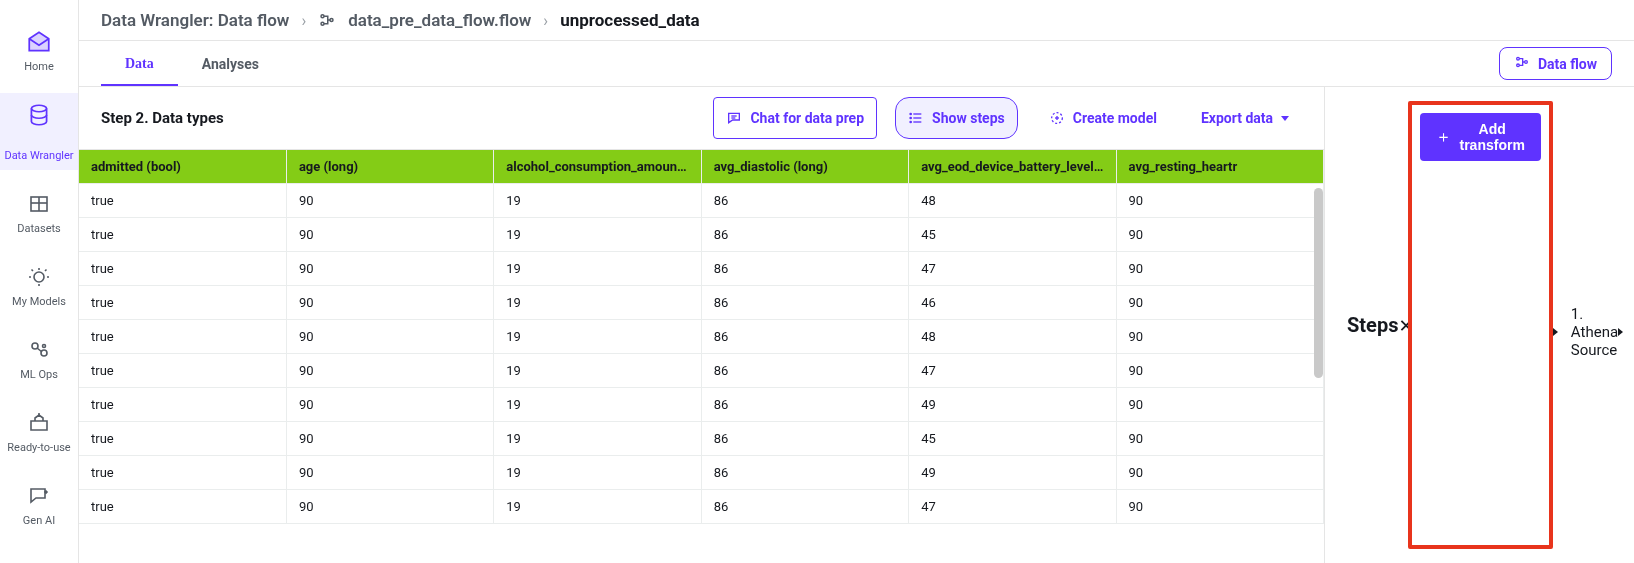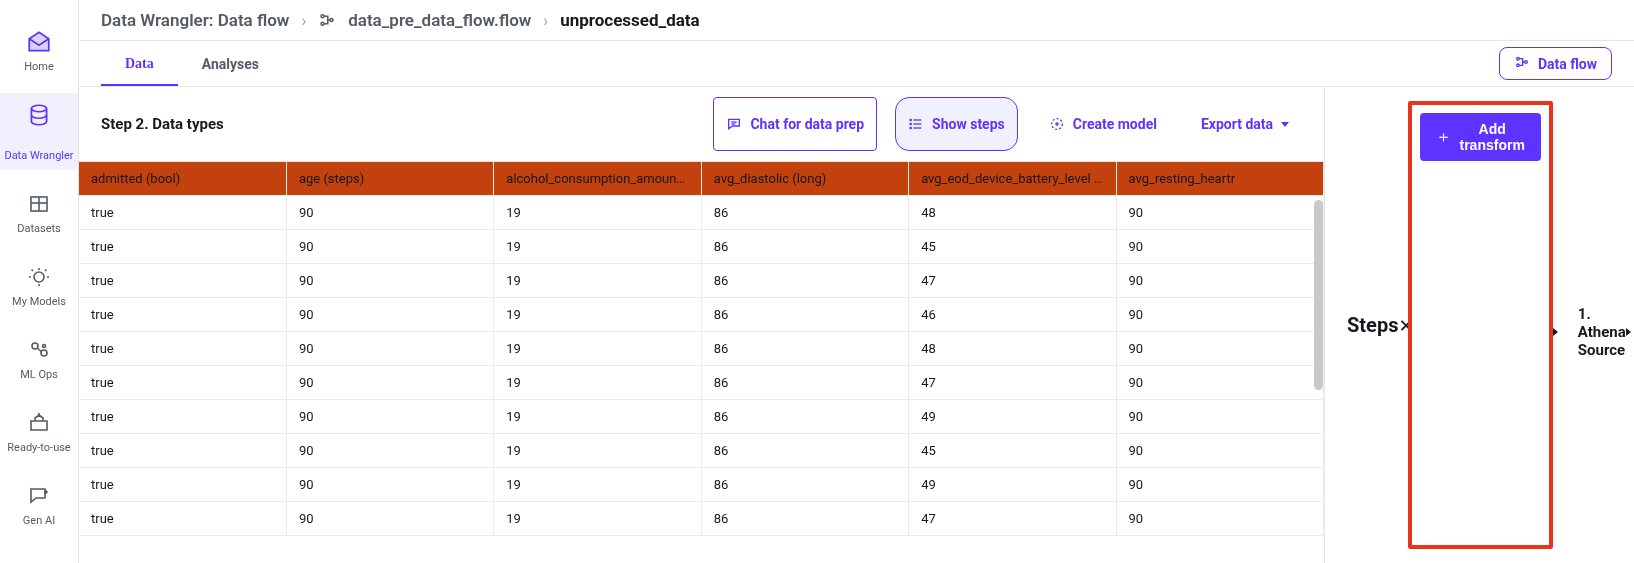--- a/index.html
+++ b/index.html
@@ -89,43 +89,43 @@
   
   .content-row { display:flex; flex:1; min-height:0; }
   .content-left { flex:1; display:flex; flex-direction:column; min-width:0; }
   .toolbar {
     display:flex; align-items:center; padding:10px 22px; gap:18px;
   }
   .step-title { font-size:15px; font-weight:700; }
   .toolbar-spacer { flex:1; }
   .btn {
     display:flex; align-items:center; gap:8px;
-    padding:18px 12px; border-radius:4px; font-size:14px; font-weight:700;
+    padding:12px 12px; border-radius:4px; font-size:14px; font-weight:700;
     cursor:pointer; border:1px solid transparent; background:#fff;
   }
   .btn-outline { border-color:#5f33ff; color:#5f33ff; }
   .btn-outline-active { border-color:#5f33ff; color:#5f33ff; background:#f1f0ff;border-radius:14px;}
   .btn-link { color:#5f33ff; }
   .btn svg { stroke: currentColor; fill:none; }
   .caret-down { width:0;height:0;border-left:4px solid transparent;border-right:4px solid transparent;border-top:5px solid #5f33ff; }
 
   
   .table-wrap { flex:1; overflow:auto; border-top:1px solid #e5e5e5; position:relative;}
   table { border-collapse:collapse; width:100%; table-layout:fixed; }
   th, td {
     border-right:1px solid #eaeded;
     border-bottom:1px solid #eaeded;
     padding:9px 12px;
     text-align:left;
     font-size:13px;
     white-space:nowrap; overflow:hidden; text-overflow:ellipsis;
   }
   th {
-    background:#c2410c;
-    font-weight:400;
+    background:#84cc16;
+    font-weight:700;
     color:#16191f;
   }
   td { color:#16191f; }
   .table-scrollbar {
     position:absolute; right:1px; top:38px; width:9px; height:190px;
     background:#c9c9c9; border-radius:5px;
   }
 
   
   .steps-panel {
@@ -143,22 +143,22 @@
     border-radius:2px;
     margin-bottom:14px;
   }
   .add-transform-btn {
     display:flex; align-items:center; gap:8px;
     background:#5f33ff; color:#fff;
     padding:8px 16px; border-radius:4px; font-weight:700; font-size:14px;
     cursor:pointer; border:none;
   }
   .step-item {
-    display:flex; align-items:center; gap:20px;
-    padding:12px 0; font-weight:700; font-size:15px; cursor:pointer;
+    display:flex; align-items:center; gap:13px;
+    padding:12px 0; font-weight:400; font-size:15px; cursor:pointer;
   }
   .step-caret { width:0;height:0;border-top:4px solid transparent;border-bottom:4px solid transparent;border-left:5px solid #16191f; }
 </style>
 </head>
 <body>
 
 <div class="app">
 
   <div class="leftnav">
     <div class="leftnav-item">
@@ -302,21 +302,21 @@
             <span>Export data</span>
             <span class="caret-down"></span>
           </div>
         </div>
 
         <div class="table-wrap">
           <table id="dtable">
               <thead>
                 <tr>
                   <th>admitted (bool)</th>
-                  <th>age (steps)</th>
+                  <th>age (long)</th>
                   <th>alcohol_consumption_amount (lo</th>
                   <th>avg_diastolic (long)</th>
                   <th>avg_eod_device_battery_level (lo</th>
                   <th>avg_resting_heartr</th>
                 </tr>
               </thead>
               <tbody>
                 <tr>
                   <td>true</td>
                   <td>90</td>

